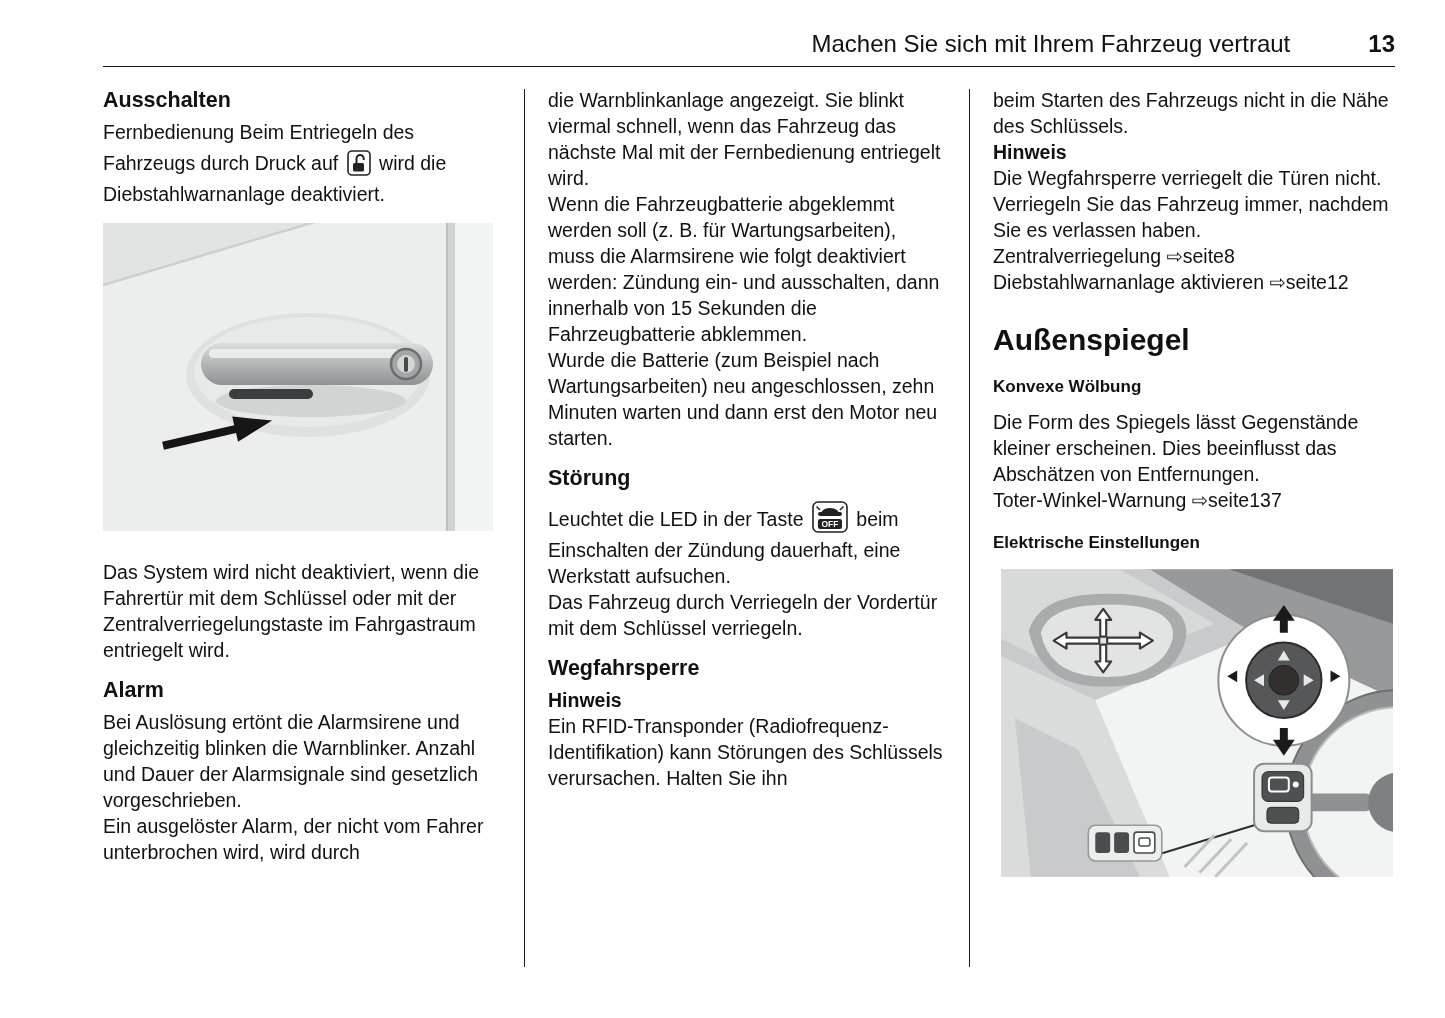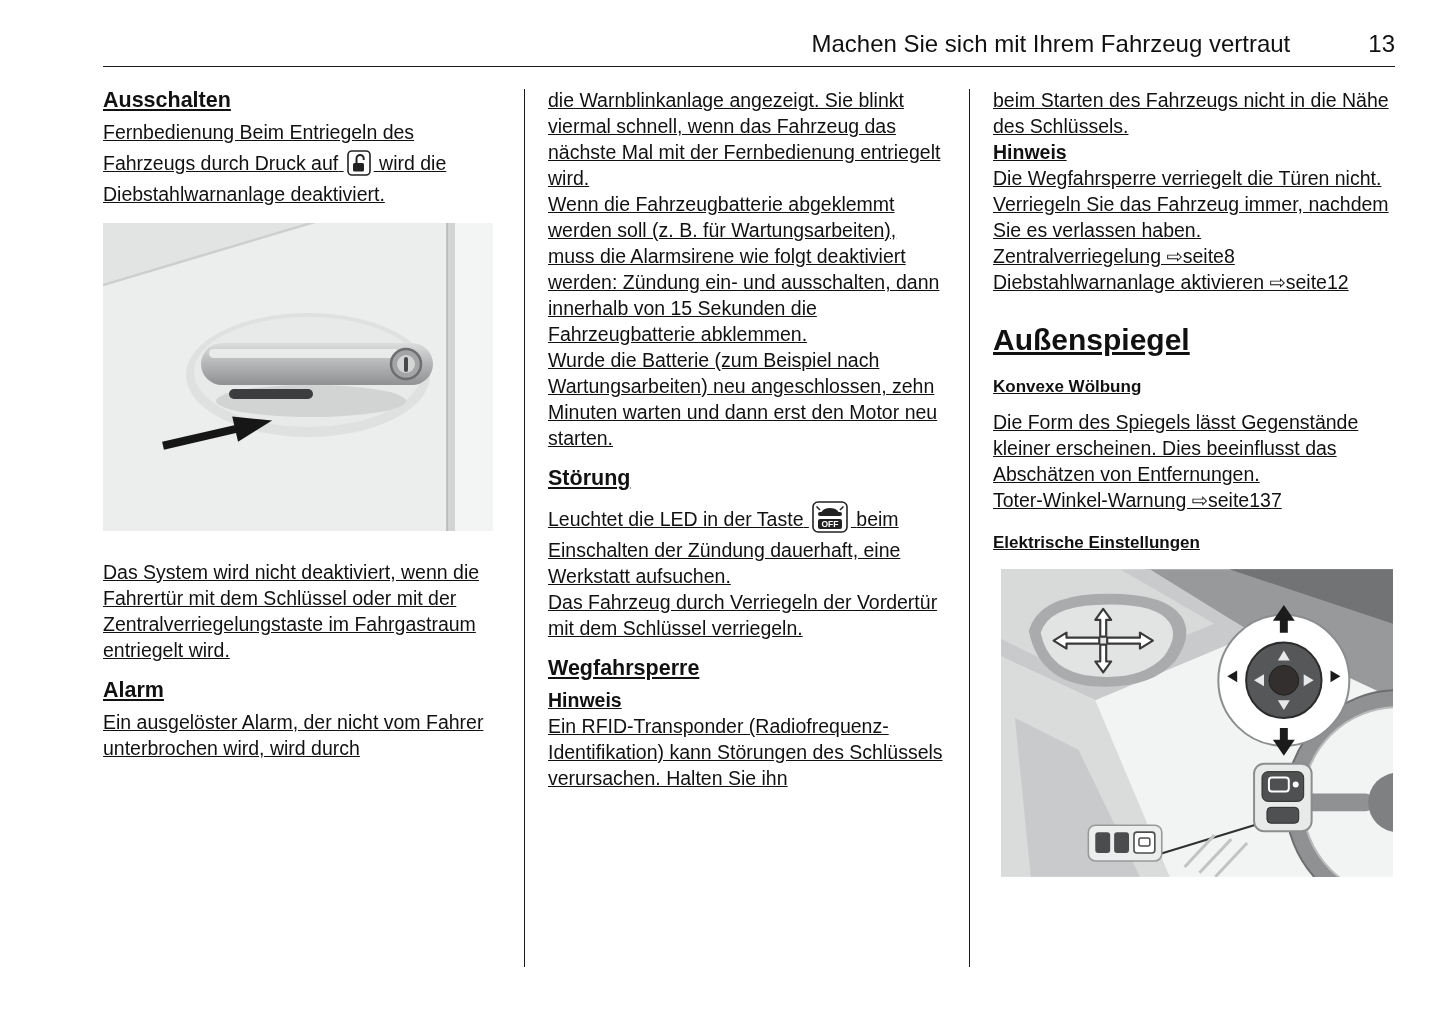--- a/index.html
+++ b/index.html
@@ -7,23 +7,23 @@
     width:1445px;height:1018px;background:#ffffff;color:#111;
     font-family:"Liberation Sans", sans-serif;overflow:hidden;position:relative;
   }
   .page-header{
     margin:0 50px 0 103px;
     padding:30px 0 8px 0;
     display:flex;justify-content:flex-end;align-items:baseline;gap:78px;
     border-bottom:1.5px solid #1a1a1a;
   }
   .header-title{font-size:24px;font-weight:normal;}
-  .page-number{font-size:24px;font-weight:normal;}
+  .page-number{font-size:24px;font-weight:bold;}
   .columns{display:flex;margin-top:20px;padding-left:103px;}
-  .col{font-size:19.5px;line-height:26px;text-decoration:underline;}
+  .col{font-size:19.5px;line-height:26px;}
   .col-1{width:398px;}
   .col-2{width:398px;}
   .col-3{width:400px;}
   .col-divider{width:1px;background:#1a1a1a;margin:2px 23px 0 23px;height:878px;flex:0 0 1px;}
   .col p{margin:0;}
   h3.sec{font-size:21.5px;font-weight:bold;margin:14px 0 6px 0;line-height:26px;}
   h3.sec.first{margin-top:0;}
   .note-label{font-weight:bold;margin:0;}
   h1.big{font-size:30px;font-weight:bold;margin:28px 0 12px 0;line-height:34px;}
   h2.sub{font-size:17px;font-weight:bold;margin:16px 0 8px 0;line-height:28px;}
@@ -84,20 +84,21 @@
           <rect x="301" y="134" width="4" height="15" rx="2" fill="#474849"></rect>
           <rect x="126" y="166" width="84" height="10" rx="5" fill="#3b3d3e"></rect>
           <g transform="translate(58,214) rotate(-13)">
             <polygon points="0,5 74,5 74,-4 112,9 74,22 74,13 0,13" fill="#161616"></polygon>
           </g>
         </svg>
       </figure>
 
       <p>Das System wird nicht deaktiviert, wenn die Fahrertür mit dem Schlüssel oder mit der Zentralverriegelungstaste im Fahrgastraum entriegelt wird.</p>
       <h3 class="sec">Alarm</h3>
+      <p>Bei Auslösung ertönt die Alarmsirene und gleichzeitig blinken die Warnblinker. Anzahl und Dauer der Alarmsignale sind gesetzlich vorgeschrieben.</p>
       <p>Ein ausgelöster Alarm, der nicht vom Fahrer unterbrochen wird, wird durch</p>
     </section>
 
     <div class="col-divider"></div>
 
     <section class="col col-2">
       <p>die Warnblinkanlage angezeigt. Sie blinkt viermal schnell, wenn das Fahrzeug das nächste Mal mit der Fernbedienung entriegelt wird.</p>
       <p>Wenn die Fahrzeugbatterie abgeklemmt werden soll (z. B. für Wartungsarbeiten), muss die Alarmsirene wie folgt deaktiviert werden: Zündung ein- und ausschalten, dann innerhalb von 15 Sekunden die Fahrzeugbatterie abklemmen.</p>
       <p>Wurde die Batterie (zum Beispiel nach Wartungsarbeiten) neu angeschlossen, zehn Minuten warten und dann erst den Motor neu starten.</p>
       <h3 class="sec">Störung</h3>

